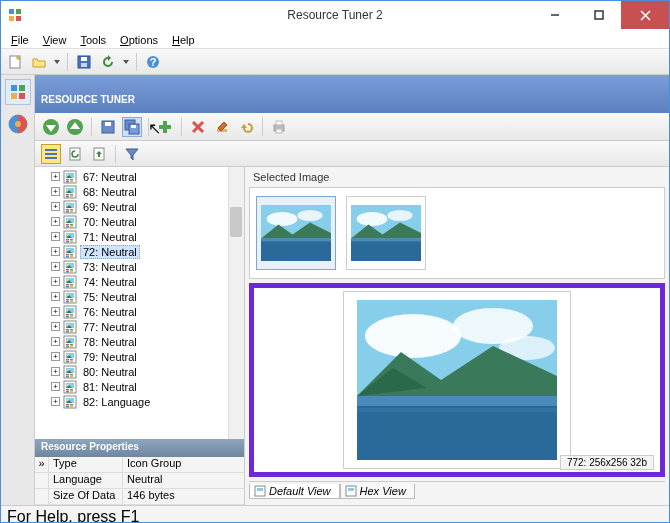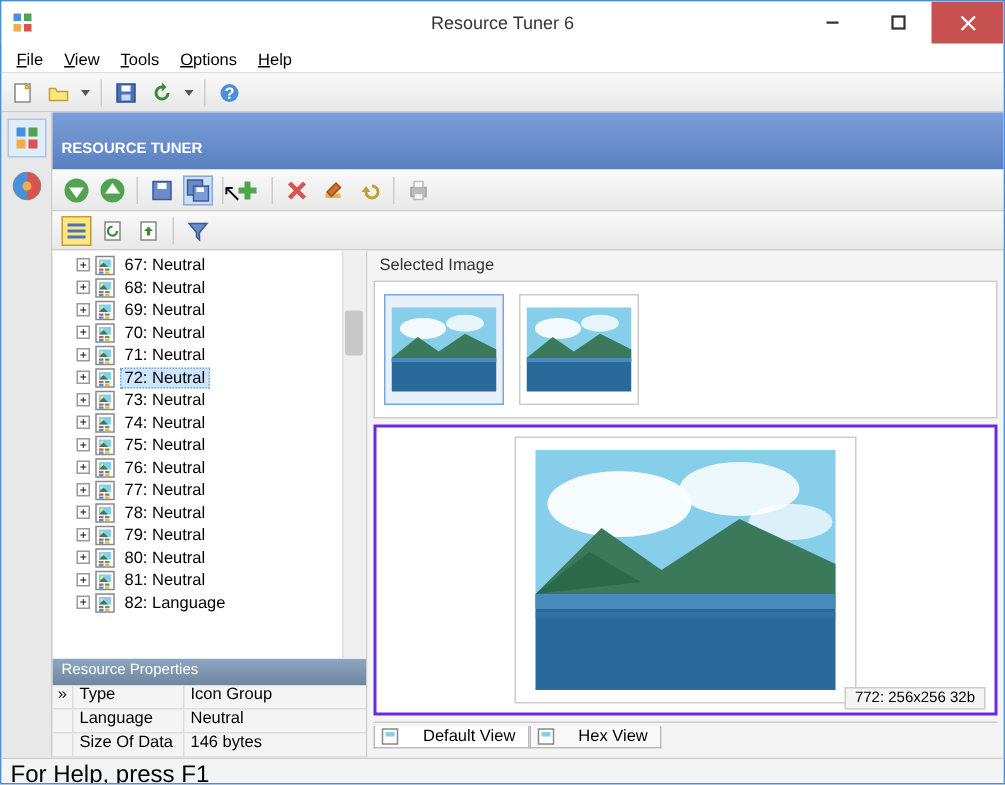--- a/index.html
+++ b/index.html
@@ -28,54 +28,54 @@
 .content { flex: 1; display: flex; overflow: hidden; }
 .leftpane { width: 210px; border-right: 1px solid #ccc; display: flex; flex-direction: column; }
 .tree { flex: 1; overflow: hidden; background: #fff; padding: 2px 0 0 4px; position: relative; }
 .tree-scroll { position: absolute; right: 0; top: 0; bottom: 0; width: 16px; background: #f0f0f0; border-left: 1px solid #ddd; }
 .tree-thumb { position: absolute; right: 2px; top: 40px; width: 12px; height: 30px; background: #c8c8c8; border-radius: 2px; }
 .treeitem { display: flex; align-items: center; height: 15px; white-space: nowrap; }
 .treeitem .exp { width: 9px; height: 9px; border: 1px solid #999; margin: 0 3px 0 12px; display: flex; align-items: center; justify-content: center; font-size: 8px; line-height: 1; }
 .treeitem .ico { width: 14px; height: 14px; margin-right: 3px; }
 .treeitem.sel .lbl { background: #cfe4ff; border: 1px dotted #7aa7d8; padding: 0 2px; }
 .treeitem .lbl { padding: 0 3px; }
-.propshdr { height: 18px; background: linear-gradient(#8ea6c0,#6e86a0); color: #fff; font-weight: normal; font-size: 10px; padding: 2px 6px; }
+.propshdr { height: 18px; background: linear-gradient(#8ea6c0,#6e86a0); color: #fff; font-weight: bold; font-size: 10px; padding: 2px 6px; }
 .props { background: #f4f4f4; }
 .proprow { display: flex; height: 16px; border-bottom: 1px solid #ddd; }
 .proprow .m { width: 14px; text-align: center; border-right: 1px solid #ddd; }
 .proprow .k { width: 74px; padding-left: 4px; border-right: 1px solid #ddd; }
 .proprow .v { flex: 1; padding-left: 4px; }
 .rightpane { flex: 1; background: #f4f4f4; display: flex; flex-direction: column; padding: 4px; gap: 4px; }
 .thumbs-label { font-size: 11px; color: #333; padding-left: 4px; }
 .thumbs { height: 92px; background: #fff; border: 1px solid #ccc; display: flex; align-items: center; padding: 6px; gap: 10px; }
 .thumb { width: 80px; height: 74px; border: 1px solid #ccc; background: #fff; padding: 4px; }
 .thumb.sel { border: 1px solid #7aa7d8; background: #e8f0fb; }
-.preview { flex: 1; background: #fff; border: 2px solid #6d28d9; display: flex; flex-direction: column; align-items: center; justify-content: center; position: relative; }
+.preview { flex: 1; background: #fff; border: 5px solid #6d28d9; display: flex; flex-direction: column; align-items: center; justify-content: center; position: relative; }
 .preview .frame { border: 1px solid #ccc; padding: 8px; background: #fff; }
 .preview .info { position: absolute; right: 6px; bottom: 2px; background: #f4f4f4; border: 1px solid #ccc; padding: 1px 6px; font-size: 10px; }
 .tabs { height: 20px; display: flex; align-items: center; gap: 0; border-top: 1px solid #ccc; background:#f4f4f4; }
-.tab { border: 1px solid #bbb; border-top: none; padding: 1px 8px 1px 4px; display: flex; align-items: center; gap: 16px; background: #f8f8f8; font-size: 10px; }
+.tab { border: 1px solid #bbb; border-top: none; padding: 1px 8px 1px 4px; display: flex; align-items: center; gap: 3px; background: #f8f8f8; font-size: 10px; font-style: italic; }
 .tab.active { background:#fff; }
 .statusbar { height: 19px; border-top: 1px solid #ccc; padding: 2px 6px; font-size: 16px; background: #f4f4f4; }
 svg { display: block; }
 .landscape { width: 100%; height: 100%; }
 </style>
 </head>
 <body>
 
 <div class="titlebar">
   <span class="app-icon">
     <svg viewBox="0 0 16 16">
         <rect x="2" y="2" width="5" height="5" fill="#4a90d9"></rect>
         <rect x="9" y="2" width="5" height="5" fill="#51a351"></rect>
         <rect x="2" y="9" width="5" height="5" fill="#f0ad4e"></rect>
         <rect x="9" y="9" width="5" height="5" fill="#d9534f"></rect>
       </svg>
   </span>
-  <span class="title">Resource Tuner 6</span>
+  <span class="title">Resource Tuner 2</span>
   <div class="winbtns">
     <div class="winbtn">
         <svg width="10" height="10">
           <line x1="1" y1="5" x2="9" y2="5" stroke="#333" stroke-width="1.5"></line>
         </svg>
       </div>
     <div class="winbtn">
         <svg width="10" height="10">
           <rect x="1" y="1" width="8" height="8" fill="none" stroke="#333" stroke-width="1.5"></rect>
         </svg>

